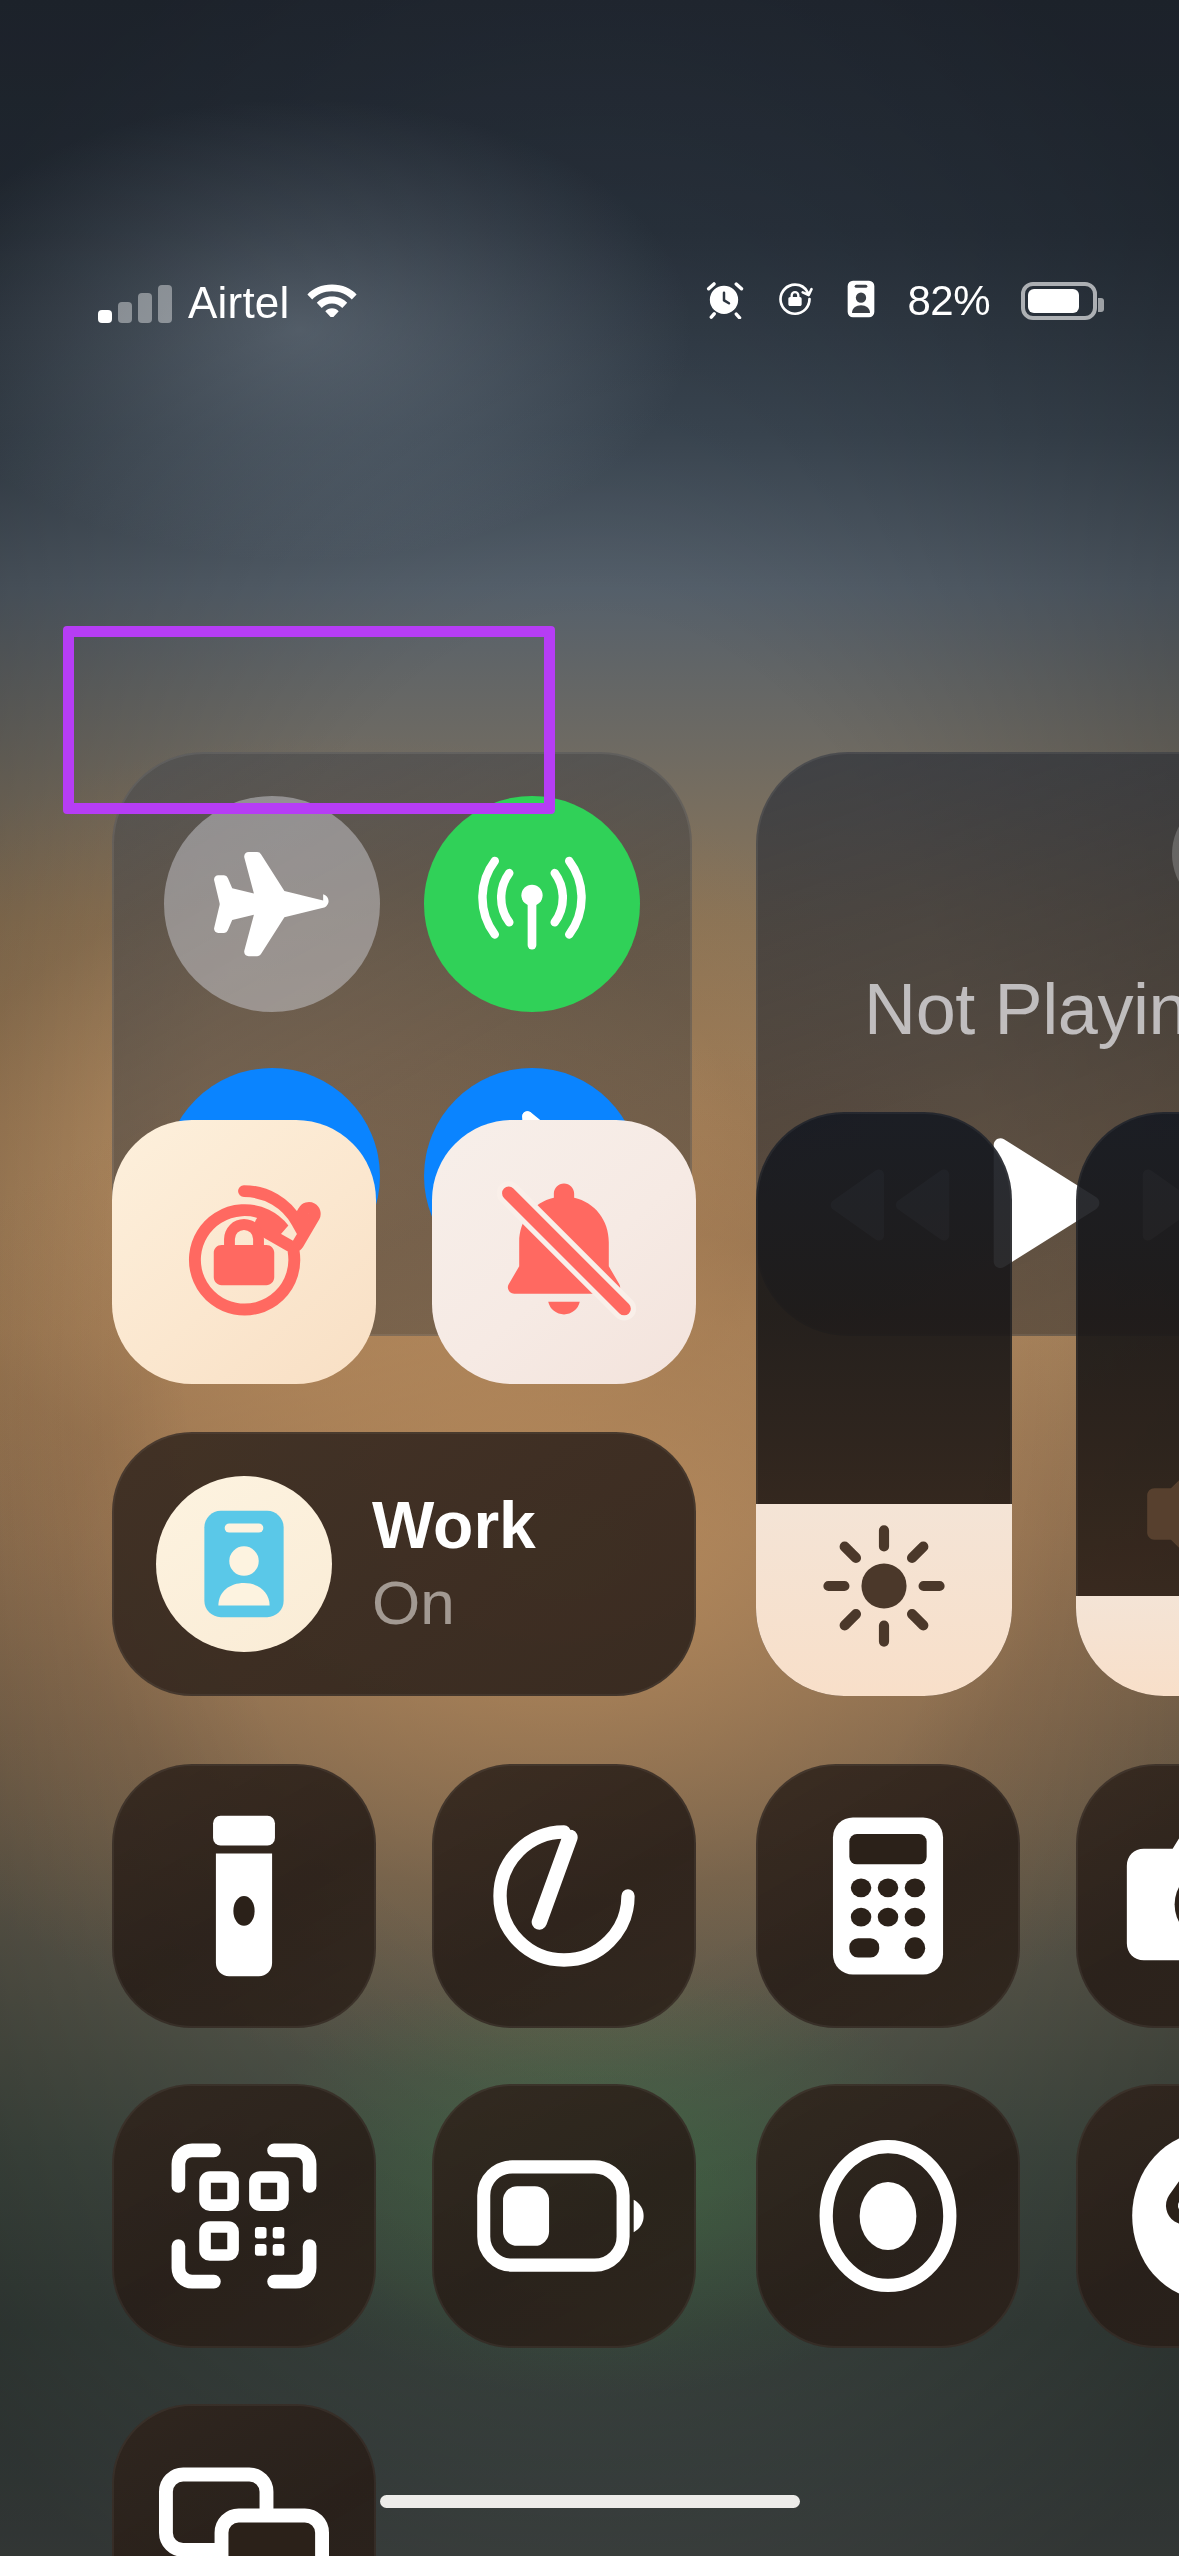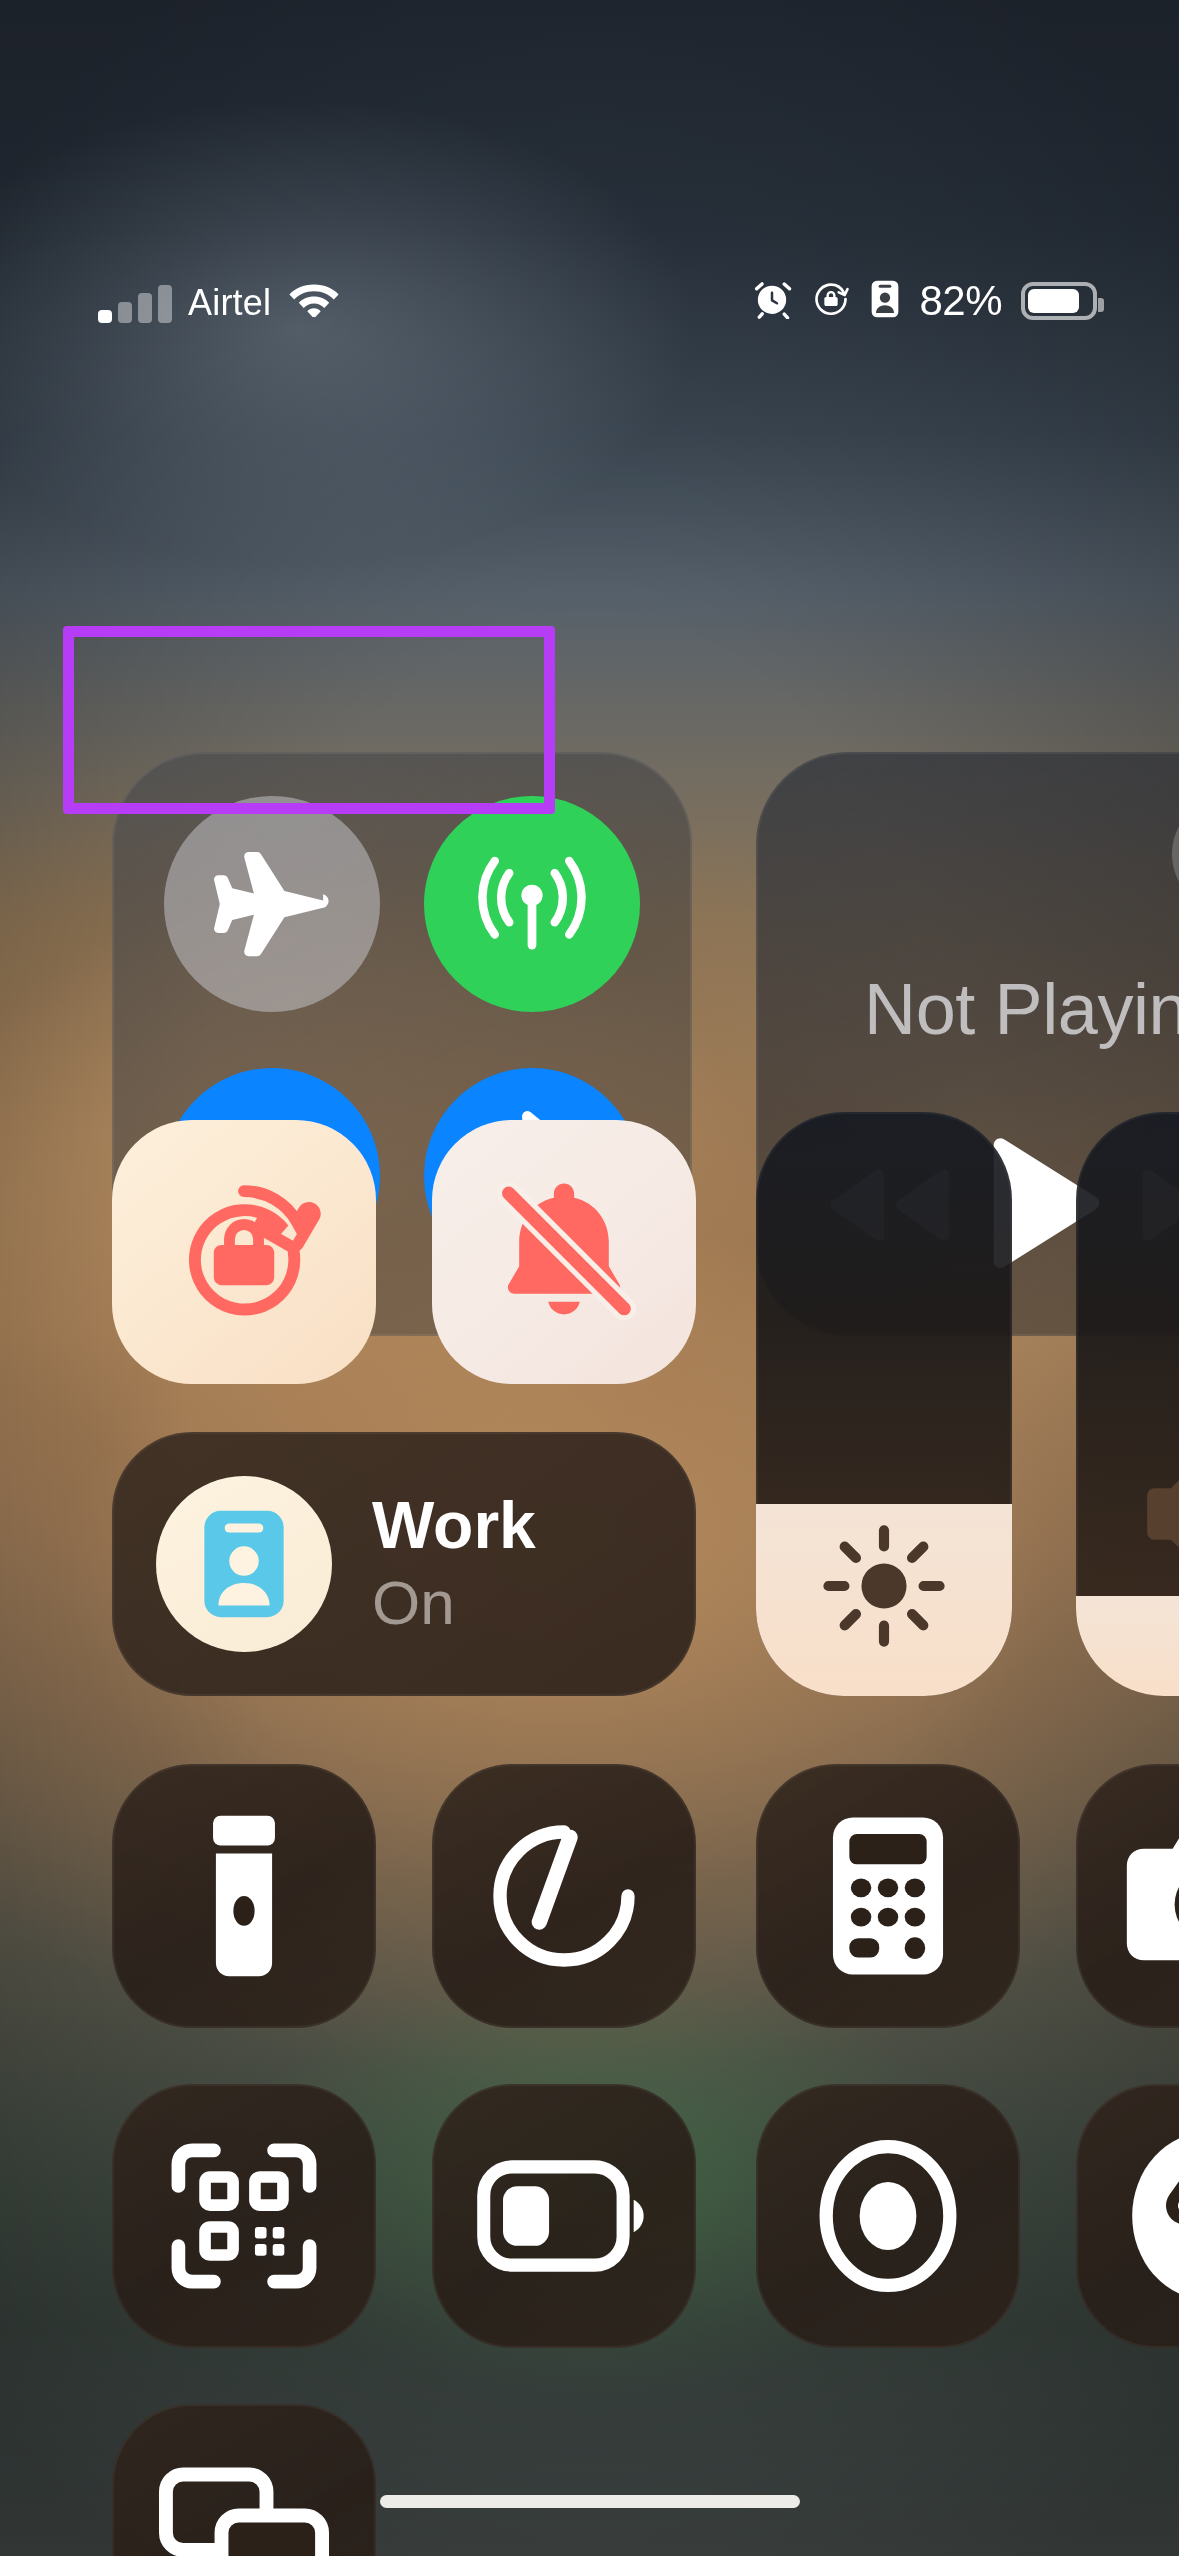--- a/index.html
+++ b/index.html
@@ -44,22 +44,22 @@
   
   #statusbar{
     position:absolute; top:262px; left:0; width:1179px; height:78px;
     display:flex; align-items:center; color:#fff;
   }
   .sb-left{ position:absolute; left:98px; display:flex; align-items:flex-end; gap:16px; }
   .bars{ display:flex; align-items:flex-end; gap:6px; height:38px; }
   .bar{ width:14px; background:#fff; border-radius:4px; }
   .bar.dim{ background:rgba(255,255,255,0.40); }
   .b1{height:13px;} .b2{height:21px;} .b3{height:30px;} .b4{height:38px;}
-  .carrier{ font-size:36px; letter-spacing:0.2px; line-height:44px; position:relative; top:2px;}
-  .sb-right{ position:absolute; right:82px; display:flex; align-items:center; gap:19px; }
+  .carrier{ font-size:44px; letter-spacing:0.2px; line-height:44px; position:relative; top:2px;}
+  .sb-right{ position:absolute; right:82px; display:flex; align-items:center; gap:31px; }
   .pct{ font-size:42px; letter-spacing:-0.5px; }
   .batt{
     width:76px; height:38px; border:4px solid rgba(255,255,255,0.62);
     border-radius:12px; position:relative; padding:3px;
   }
   .batt::after{
     content:""; position:absolute; right:-11px; top:12px; width:6px; height:14px;
     background:rgba(255,255,255,0.55); border-radius:0 3px 3px 0;
   }
   .batt i{ display:block; height:100%; background:#fff; border-radius:6px; }

